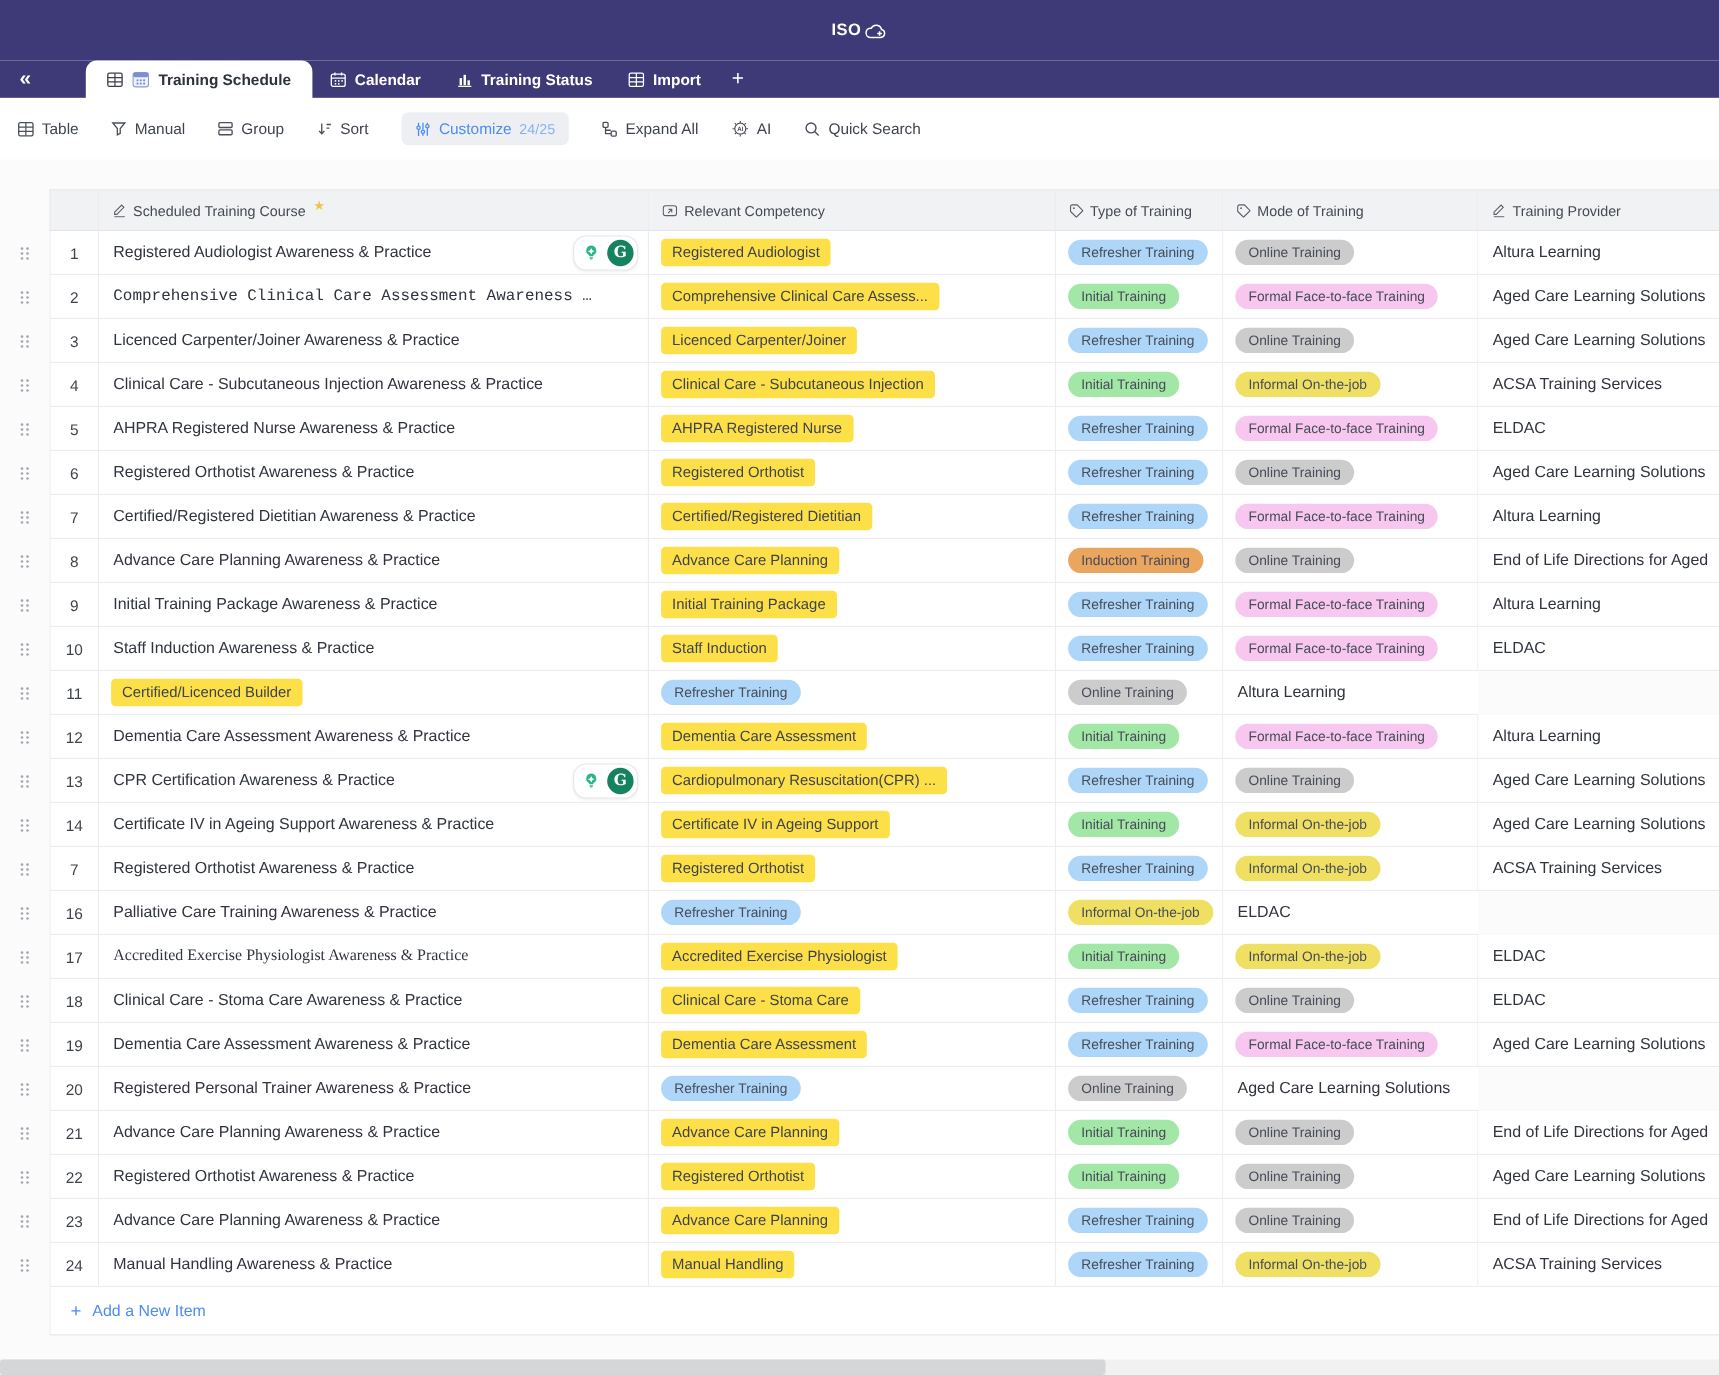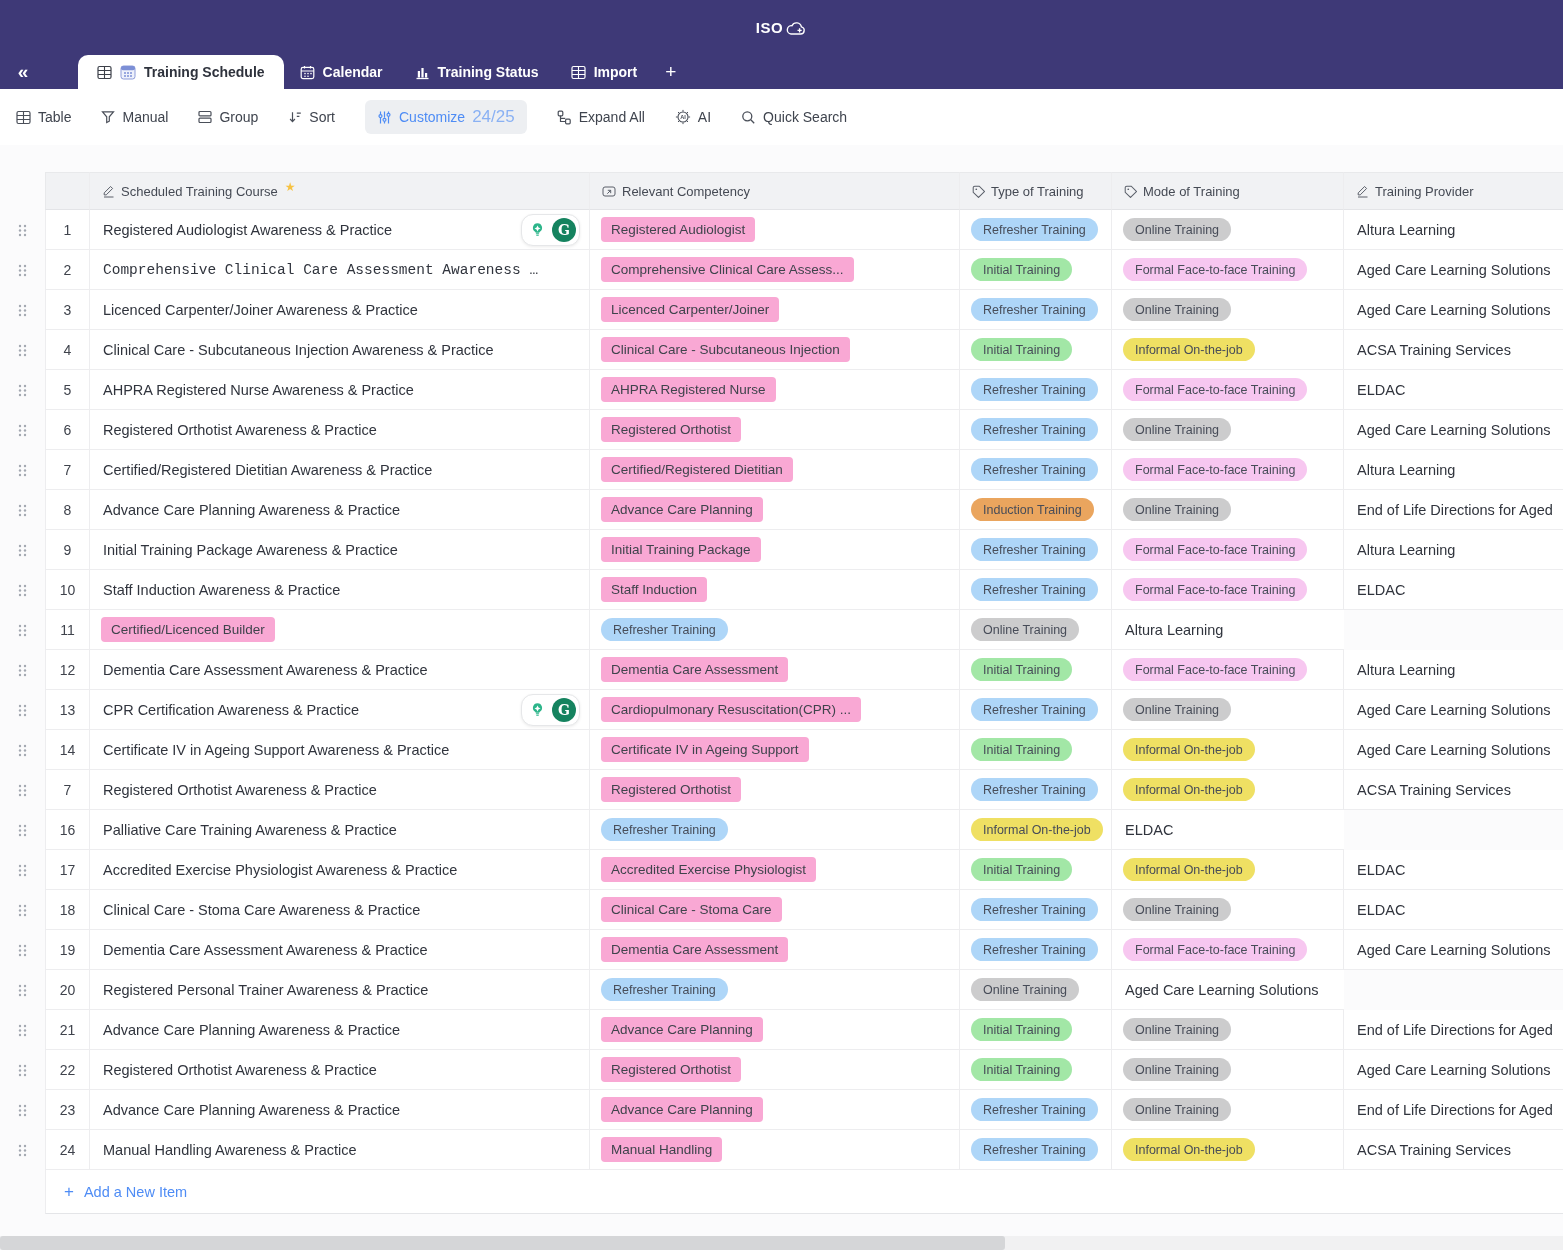--- a/index.html
+++ b/index.html
@@ -19,42 +19,42 @@
   .tab.active .ticon { color:#3c4049; }
   .tab-plus { color:#fff; font-size:19px; font-weight:400; padding:0 12px; height:34px; display:flex; align-items:center; cursor:pointer; }
 
   
   .toolbar { height:56px; background:#fff; display:flex; align-items:center; padding:0 16px; gap:30px;
     font-size:14px; color:#3f444e; }
   .tool { display:flex; align-items:center; gap:7px; cursor:pointer; white-space:nowrap; }
   .tool .icon { display:flex; color:#4a4f59; }
   .tool.customize { background:#edeff2; border-radius:6px; padding:7px 12px; color:#4e8cf5; }
   .tool.customize .icon { color:#4e8cf5; }
-  .customize-count { font-size:17px; opacity:.62; }
+  .customize-count { font-size:13px; opacity:.62; }
 
   
   .table-wrap { margin-top:27px; }
   .trow { display:grid; grid-template-columns:45px 45px 500px 370px 152px 232px minmax(0,1fr); }
   .cell { background:#fff; border-bottom:1px solid #ededef; border-right:1px solid #ededef;
     display:flex; align-items:center; overflow:hidden; position:relative; }
   .cell:last-child { border-right:none; }
   .gutter { background:transparent; border:none; display:flex; align-items:center; justify-content:center; }
   .trow.head { height:38px; }
   .trow.head .cell { background:#f1f2f4; border-bottom:1px solid #e3e4e7; border-top:1px solid #e8e9eb;
     color:#454a54; font-size:13px; font-weight:400; }
   .trow.head .gutter { background:transparent; border:none; }
   .num-cell { justify-content:center; font-size:14px; color:#3f434c; border-left:1px solid #ededef; }
   .trow.head .num-cell { border-left:1px solid #e8e9eb; }
   .trow.data { height:40px; }
   .head-label { display:flex; align-items:center; gap:6px; padding-left:12px; }
   .head-label .hicon { display:flex; color:#5a5f69; }
   .req-star { color:#f6c243; font-size:12px; margin-left:1px; transform:translateY(-4px); }
 
   .course-cell { padding:0 44px 0 13px; font-size:14.5px; color:#30343d; white-space:nowrap; }
-  .chip { background:#f9a8d4; border-radius:4px; padding:5px 10px; font-size:13.5px; color:#3f434c;
+  .chip { background:#fde047; border-radius:4px; padding:5px 10px; font-size:13.5px; color:#3f434c;
     white-space:nowrap; max-width:344px; overflow:hidden; text-overflow:ellipsis; margin-left:11px; }
   .pill { border-radius:999px; padding:4.5px 12px; font-size:12.5px; color:#474c58; white-space:nowrap; margin-left:11px; }
   .provider-cell { padding-left:13px; font-size:14.5px; color:#30343d; white-space:nowrap; }
 
   .ext-badge { position:absolute; right:9px; top:50%; transform:translateY(-50%);
     background:#fff; border:1px solid #e6e7e9; border-radius:12px; padding:3px; display:flex; gap:3px;
     box-shadow:0 1px 3px rgba(0,0,0,.08); cursor:pointer; }
   .ext-ic { width:24px; height:24px; border-radius:50%; display:flex; align-items:center; justify-content:center; }
   .ext-ic.g { background:#15835f; color:#fff; font-weight:bold; font-size:14px;
     font-family:"DejaVu Serif", serif; }
@@ -803,21 +803,21 @@
               <circle cx="7" cy="2" r="1.2"></circle>
               <circle cx="2" cy="6.5" r="1.2"></circle>
               <circle cx="7" cy="6.5" r="1.2"></circle>
               <circle cx="2" cy="11" r="1.2"></circle>
               <circle cx="7" cy="11" r="1.2"></circle>
             </g>
           </svg>
     </div>
     <div class="cell num-cell">17</div>
     <div class="cell course-cell">
-      <span style="overflow:hidden;text-overflow:ellipsis;">Accredited Exercise Physiologist Awareness &amp; Practice</span>
+      <span style="overflow:hidden;text-overflow:ellipsis;font-family:Liberation Serif, serif;">Accredited Exercise Physiologist Awareness &amp; Practice</span>
 
     </div>
     <div class="cell">
       <span class="chip">Accredited Exercise Physiologist</span>
     </div>
     <div class="cell">
       <span class="pill" style="background: rgb(162, 231, 166);">Initial Training</span>
     </div>
     <div class="cell">
       <span class="pill" style="background: rgb(239, 224, 99);">Informal On-the-job</span>

